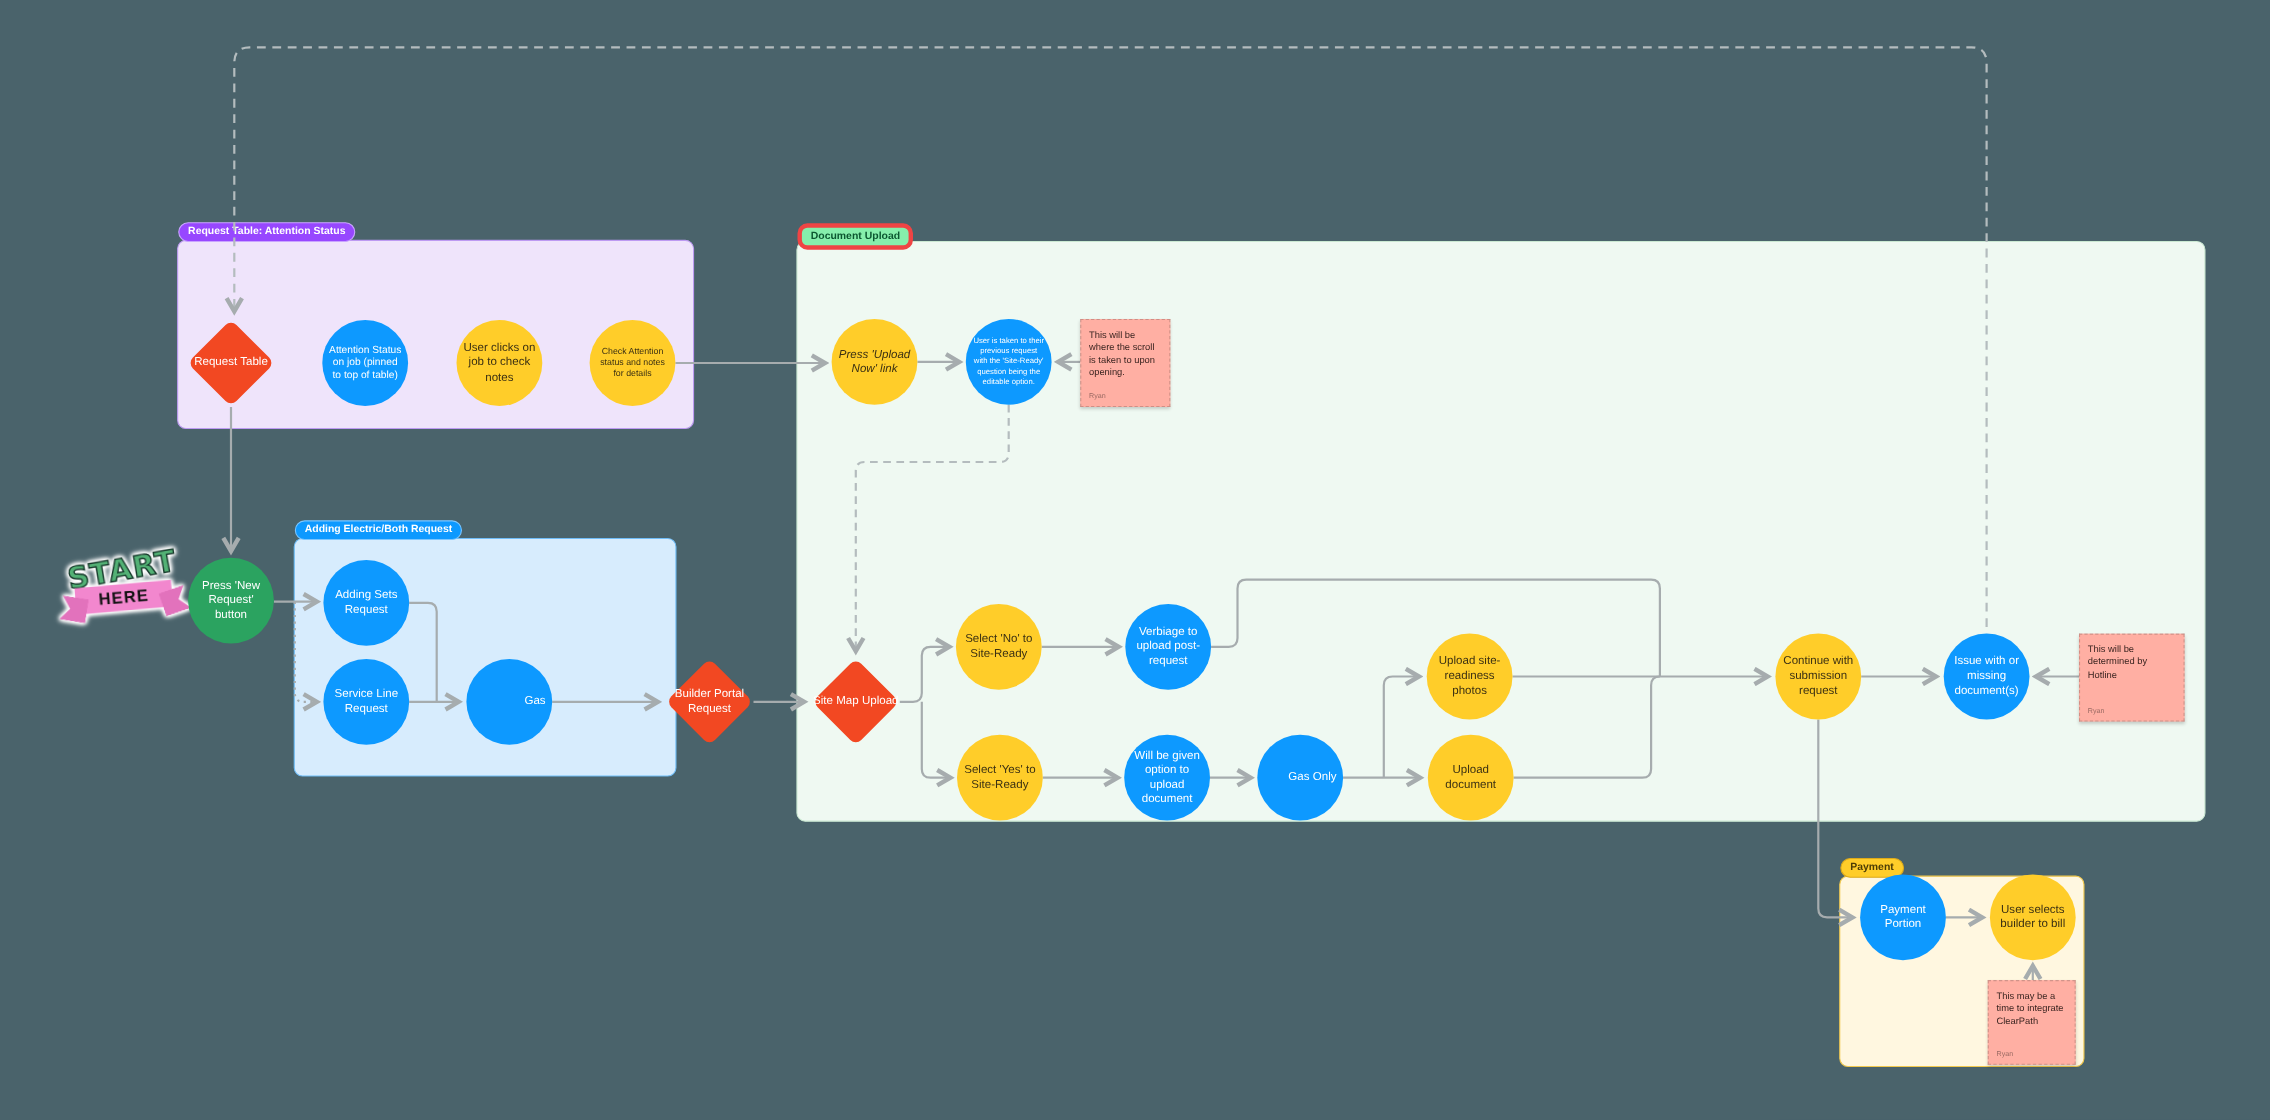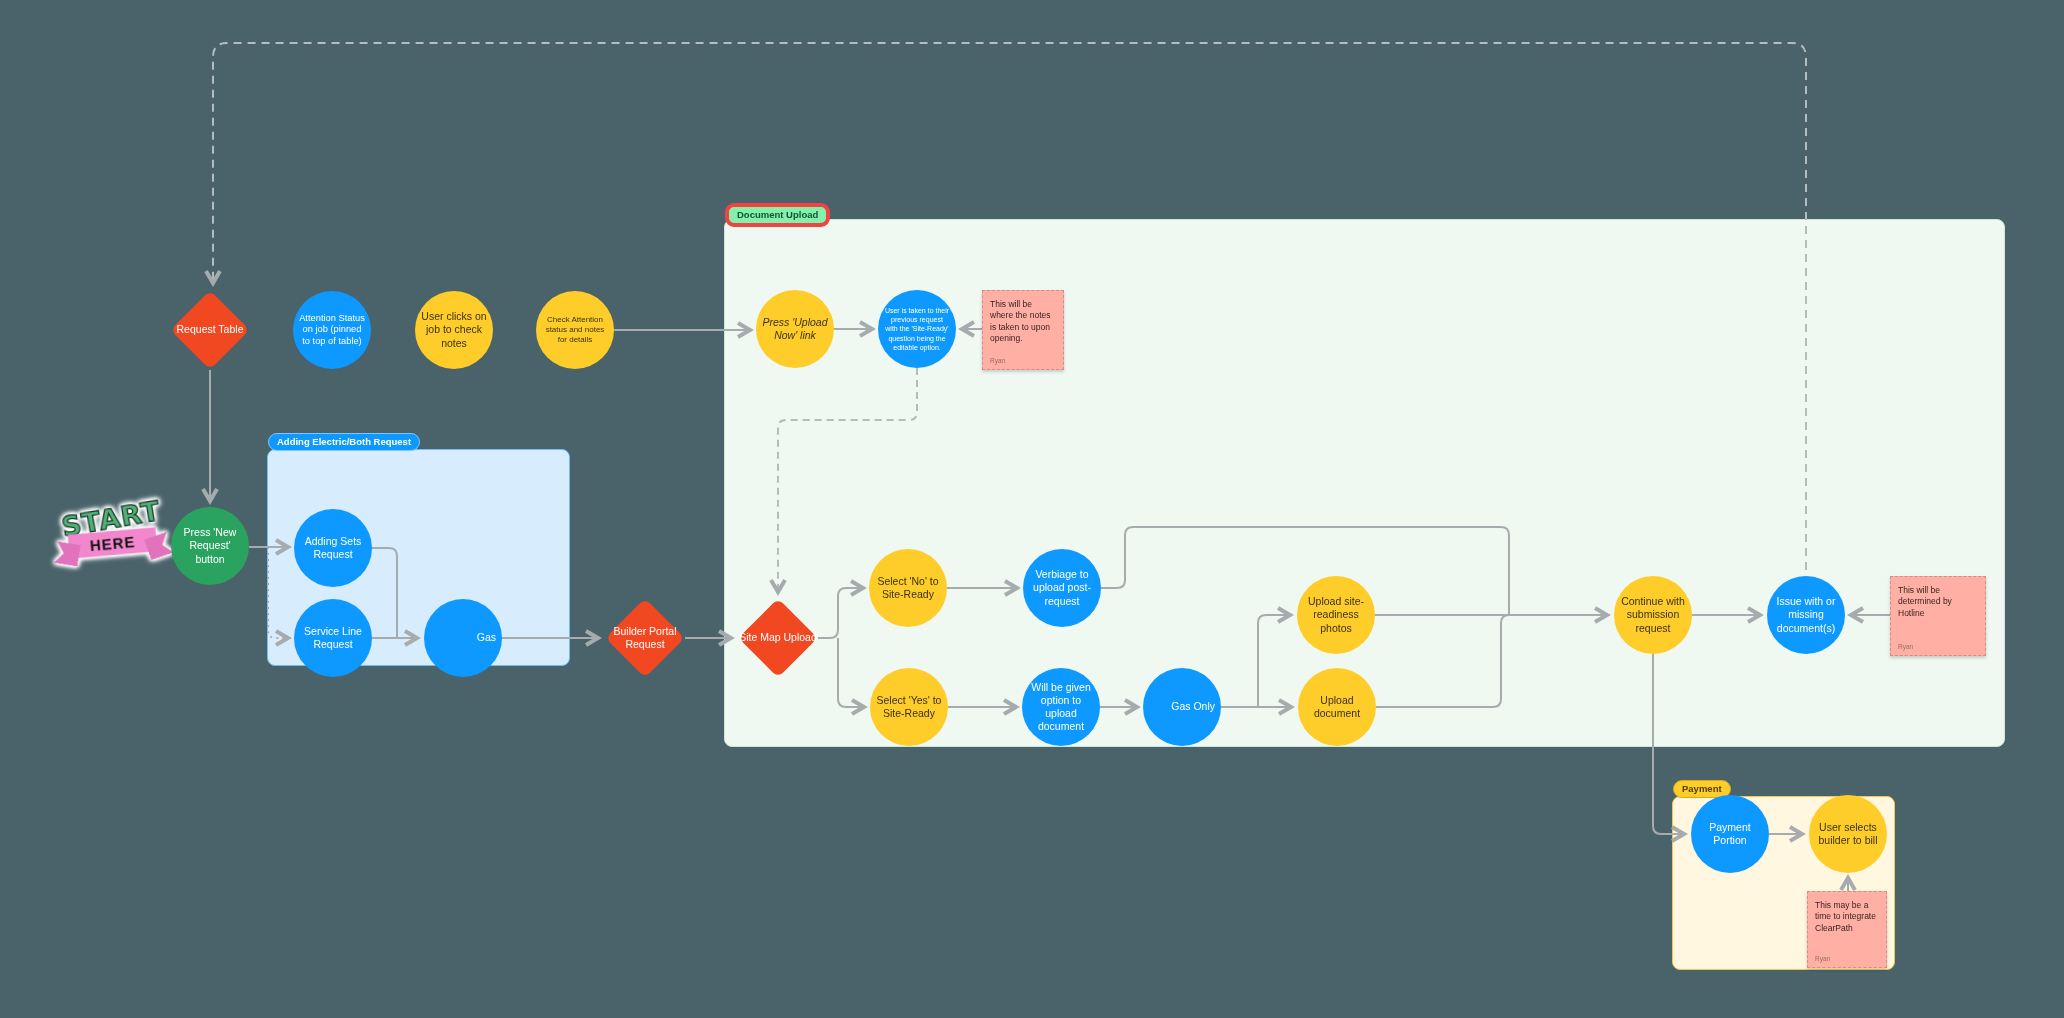--- a/index.html
+++ b/index.html
@@ -66,21 +66,24 @@
       clip-path:polygon(0 0,100% 0,100% 100%,0 100%,35% 50%);}
   .here-ribbon:after{right:-14px;transform:rotate(-14deg);
       clip-path:polygon(0 0,100% 0,65% 50%,100% 100%,0 100%);}
   .here-word{font-size:15px;font-weight:900;color:#111;letter-spacing:1px;}
 </style>
 </head>
 <body>
 
 <div id="canvas">
 
-  <div class="section sec-blue" style="left:267px;top:449px;width:301px;height:215px;">
+  <div class="section sec-purple" style="left:161px;top:218px;width:468px;height:170px;">
+    <div class="section-label">Request Table: Attention Status</div>
+  </div>
+  <div class="section sec-blue" style="left:267px;top:489px;width:301px;height:215px;padding-left:45px;">
     <div class="section-label">Adding Electric/Both Request</div>
   </div>
   <div class="section sec-green" style="left:724px;top:219px;width:1279px;height:526px;">
     <div class="section-label">Document Upload</div>
   </div>
   <div class="section sec-yellow" style="left:1672px;top:796px;width:221px;height:172px;">
     <div class="section-label">Payment</div>
   </div>
 
   <svg id="wires" width="2064" height="1018" viewBox="0 0 2064 1018">
@@ -200,21 +203,21 @@
   </div>
 
   <div class="node circle c-blue" style="left:1691px;top:795px;">
     <span class="node-label">Payment Portion</span>
   </div>
   <div class="node circle c-yellow" style="left:1809px;top:795px;">
     <span class="node-label">User selects builder to bill</span>
   </div>
 
   <div class="sticky" style="left:982px;top:290px;width:82px;height:80px;">
-    <div class="sticky-text">This will be where the notes is taken to upon opening.</div>
+    <div class="sticky-text">This will be where the scroll is taken to upon opening.</div>
     <div class="sticky-author">Ryan</div>
   </div>
   <div class="sticky" style="left:1890px;top:576px;width:96px;height:80px;">
     <div class="sticky-text">This will be determined by Hotline</div>
     <div class="sticky-author">Ryan</div>
   </div>
   <div class="sticky" style="left:1807px;top:891px;width:80px;height:77px;">
     <div class="sticky-text">This may be a time to integrate ClearPath</div>
     <div class="sticky-author">Ryan</div>
   </div>

